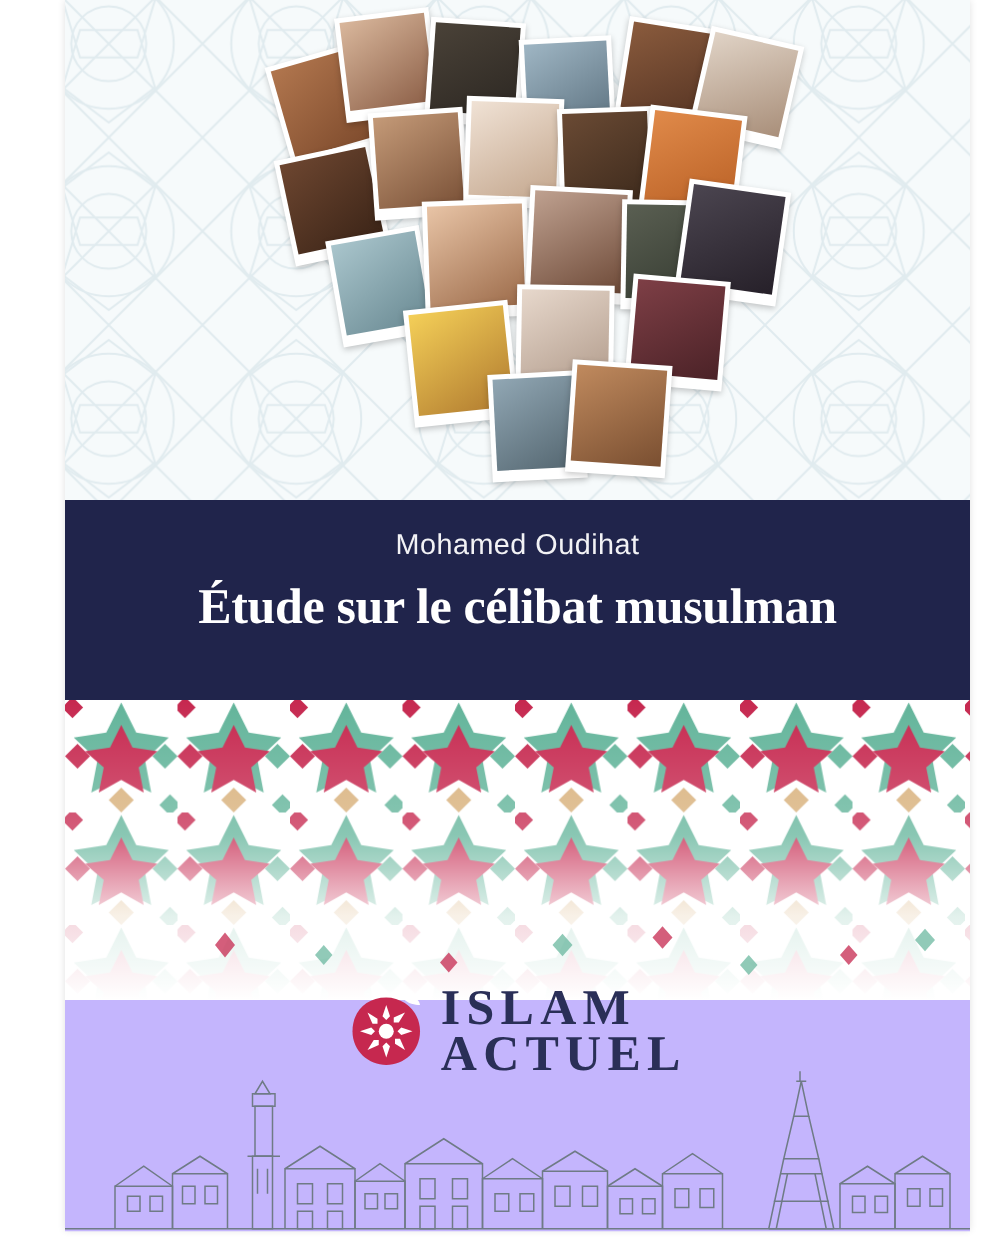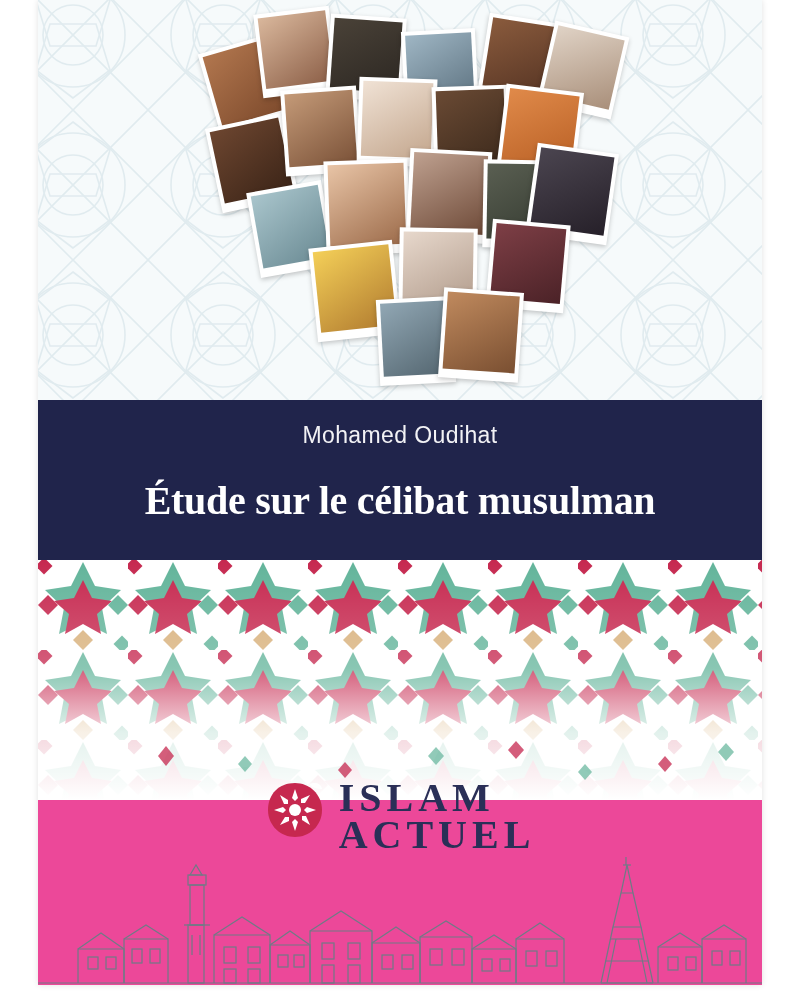--- a/index.html
+++ b/index.html
@@ -17,25 +17,25 @@
   .page {
     position: relative;
     width: 800px;
     height: 1000px;
     background: #ffffff;
   }
 
   
   .cover {
     position: absolute;
-    left: 38px;
+    left: 52px;
     top: 0px;
     width: 724px;
     height: 985px;
-    background: #ec4899;
+    background: #c4b5fd;
     box-shadow: 0 0 6px rgba(0,0,0,0.12);
     overflow: hidden;
   }
 
   
   .top-pattern {
     position: absolute;
     left: 0;
     top: 0;
     width: 100%;
@@ -86,21 +86,21 @@
     text-align: center;
   }
   .band .author {
     margin-top: 22px;
     font-size: 23px;
     letter-spacing: 0.4px;
     color: #f2f2f5;
     font-weight: 400;
   }
   .band .title {
-    margin-top: 28px;
+    margin-top: 12px;
     font-size: 40px;
     font-weight: 700;
     letter-spacing: -0.3px;
     font-family: "Liberation Serif", serif;
   }
   .band .subtitle {
     margin-top: 9px;
     font-size: 25px;
     font-weight: 700;
     font-family: "Liberation Sans", sans-serif;
@@ -118,20 +118,21 @@
   }
 
   
   .logo {
     position: absolute;
     left: 0;
     top: 780px;
     width: 100%;
     height: 90px;
     display: flex;
+    align-items: center;
     justify-content: center;
   }
   .logo-mark {
     width: 60px;
     height: 60px;
     margin-right: 14px;
   }
   .logo-text {
     font-family: "Liberation Serif", serif;
     line-height: 0.92;

